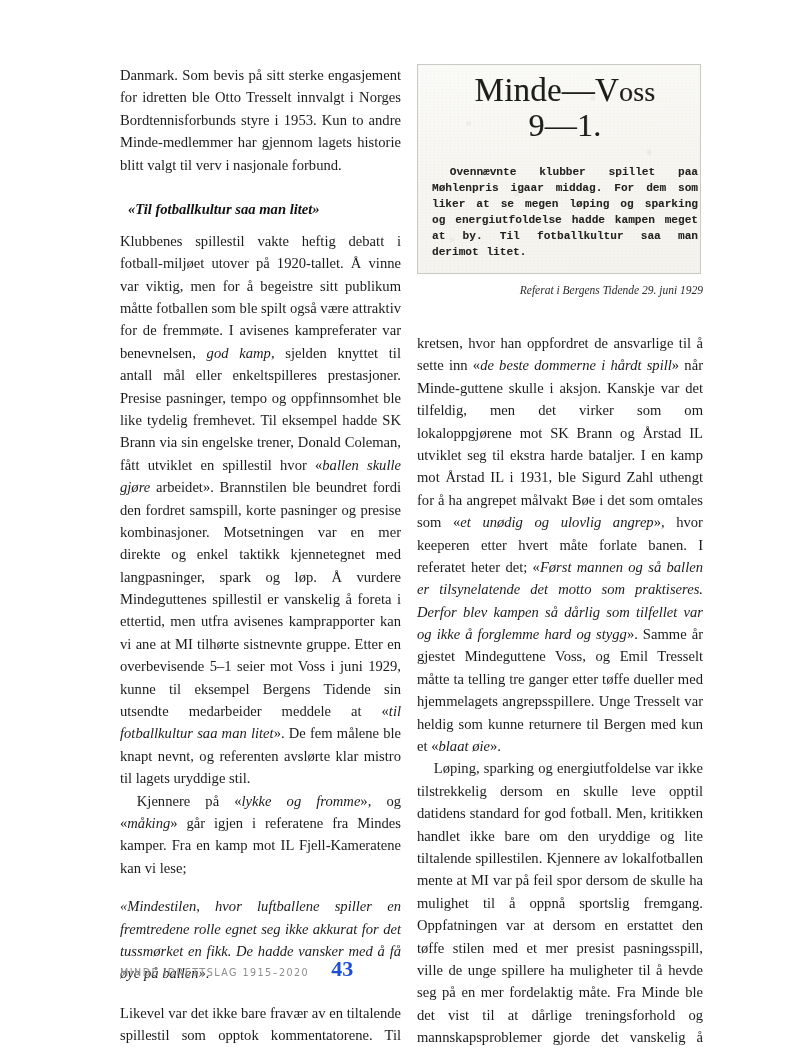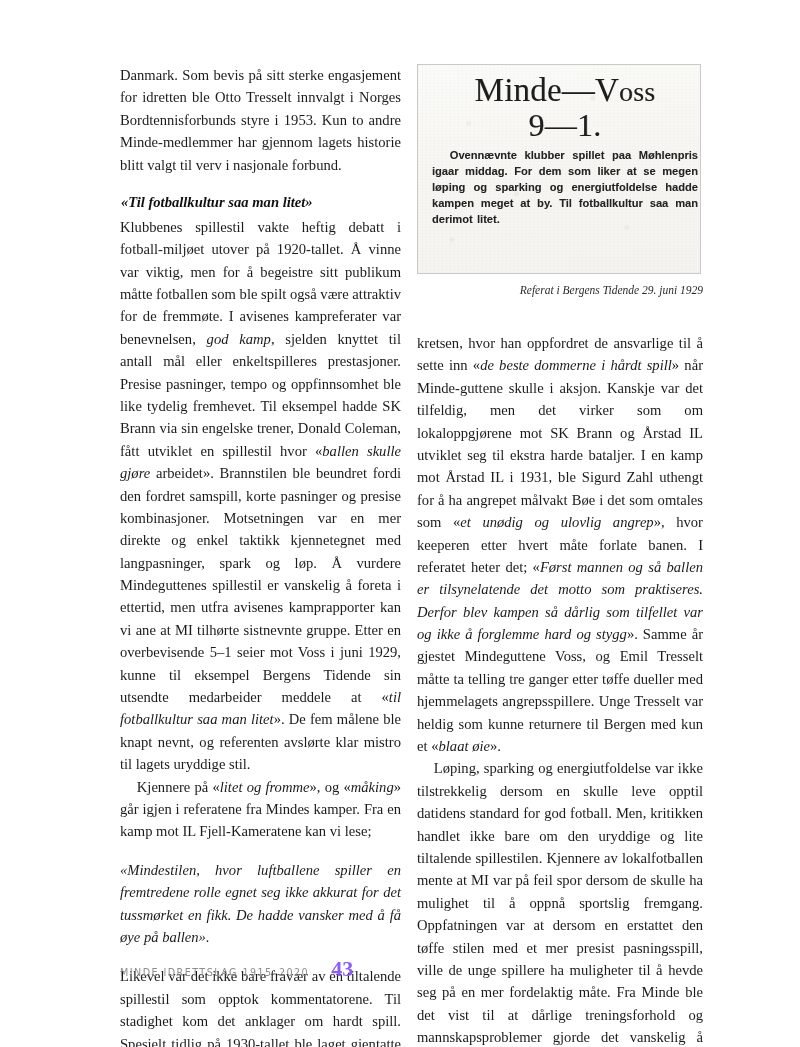--- a/index.html
+++ b/index.html
@@ -50,21 +50,21 @@
     font-style: italic;
     margin-top: 16px;
   }
   p.after-quote {
     margin-top: 17px;
   }
 
   em { font-style: italic; }
 
   h2.subhead {
-    margin: 1px;
+    margin: 8px;
     padding-top: 15px;
     padding-bottom: 1px;
     font-size: 14.6px;
     font-weight: bold;
     font-style: italic;
     line-height: 1.5;
     text-align: left;
     color: #101010;
   }
 
@@ -118,22 +118,22 @@
     font-size: 28px;
   }
   .clip-head .line2 {
     display: block;
     font-size: 32px;
     line-height: 1.12;
     text-shadow: 0.4px 0.3px 0 rgba(40,35,30,0.35);
   }
   .clip-body {
     position: relative;
-    margin-top: 5px;
-    font-family: Liberation Sans, sans-serif;
+    margin-top: 22px;
+    font-family: Liberation Mono, monospace;
     font-size: 11.1px;
     line-height: 1.44;
     text-align: justify;
     color: #232323;
     font-weight: 600;
     word-spacing: 1.2px;
     text-shadow: 0.3px 0.2px 0 rgba(40,35,30,0.22);
   }
   .clip-body .ind { padding-left: 1.6em; }
 
@@ -170,38 +170,38 @@
     font-family: "DejaVu Sans", sans-serif;
     font-size: 9.6px;
     letter-spacing: 1.45px;
     color: #8e8e8e;
     text-transform: uppercase;
   }
   .footer-page {
     font-family: "Liberation Serif", serif;
     font-size: 22px;
     font-weight: bold;
-    color: #8b5cf6;
+    color: #1d4ed8;
     line-height: 1;
   }
 </style>
 </head>
 <body>
 
 <div class="page">
 
   <div class="col-left">
 
     <p>Danmark. Som bevis på sitt sterke engasjement for idretten ble Otto Tresselt innvalgt i Norges Bordtennisforbunds styre i 1953. Kun to andre Minde-medlemmer har gjennom lagets historie blitt valgt til verv i nasjonale forbund.</p>
 
     <h2 class="subhead">«Til fotballkultur saa man litet»</h2>
 
     <p><span>Klubbenes spillestil vakte heftig debatt i fotball-miljøet utover på 1920-tallet. Å vinne var viktig, men for å begeistre sitt publikum måtte fotballen som ble spilt også være attraktiv for de fremmøte. I avisenes kampreferater var benevnelsen, </span><em>god kamp</em><span>, sjelden knyttet til antall mål eller enkeltspilleres prestasjoner. Presise pasninger, tempo og oppfinnsomhet ble like tydelig fremhevet. Til eksempel hadde SK Brann via sin engelske trener, Donald Coleman, fått utviklet en spillestil hvor «</span><em>ballen skulle gjøre</em><span> arbeidet». Brannstilen ble beundret fordi den fordret samspill, korte pasninger og presise kombinasjoner. Motsetningen var en mer direkte og enkel taktikk kjennetegnet med langpasninger, spark og løp. Å vurdere Mindeguttenes spillestil er vanskelig å foreta i ettertid, men utfra avisenes kamprapporter kan vi ane at MI tilhørte sistnevnte gruppe. Etter en overbevisende 5–1 seier mot Voss i juni 1929, kunne til eksempel Bergens Tidende sin utsendte medarbeider meddele at «</span><em>til fotballkultur saa man litet</em><span>». De fem målene ble knapt nevnt, og referenten avslørte klar mistro til lagets uryddige stil.</span></p>
 
-    <p class="indent"><span>Kjennere på «</span><em>litet og fromme</em><span>», og «</span><em>måking</em><span>» går igjen i referatene fra Mindes kamper. Fra en kamp mot IL Fjell-Kameratene kan vi lese;</span></p>
+    <p class="indent"><span>Kjennere på «</span><em>lykke og fromme</em><span>», og «</span><em>måking</em><span>» går igjen i referatene fra Mindes kamper. Fra en kamp mot IL Fjell-Kameratene kan vi lese;</span></p>
 
     <p class="quote">«Mindestilen, hvor luftballene spiller en fremtredene rolle egnet seg ikke akkurat for det tussmørket en fikk. De hadde vansker med å få øye på ballen».</p>
 
     <p class="after-quote">Likevel var det ikke bare fravær av en tiltalende spillestil som opptok kommentatorene. Til stadighet kom det anklager om hardt spill. Spesielt tidlig på 1930-tallet ble laget gjentatte ganger beskyldt for å tøye reglene. Reporteren Kristian Michelsen sendte sågar en advarsel til fotball-</p>
   </div>
 
   <div class="figure">
     <div class="clipping">
       <div class="clip-noise"></div>
       <div class="clip-head">

